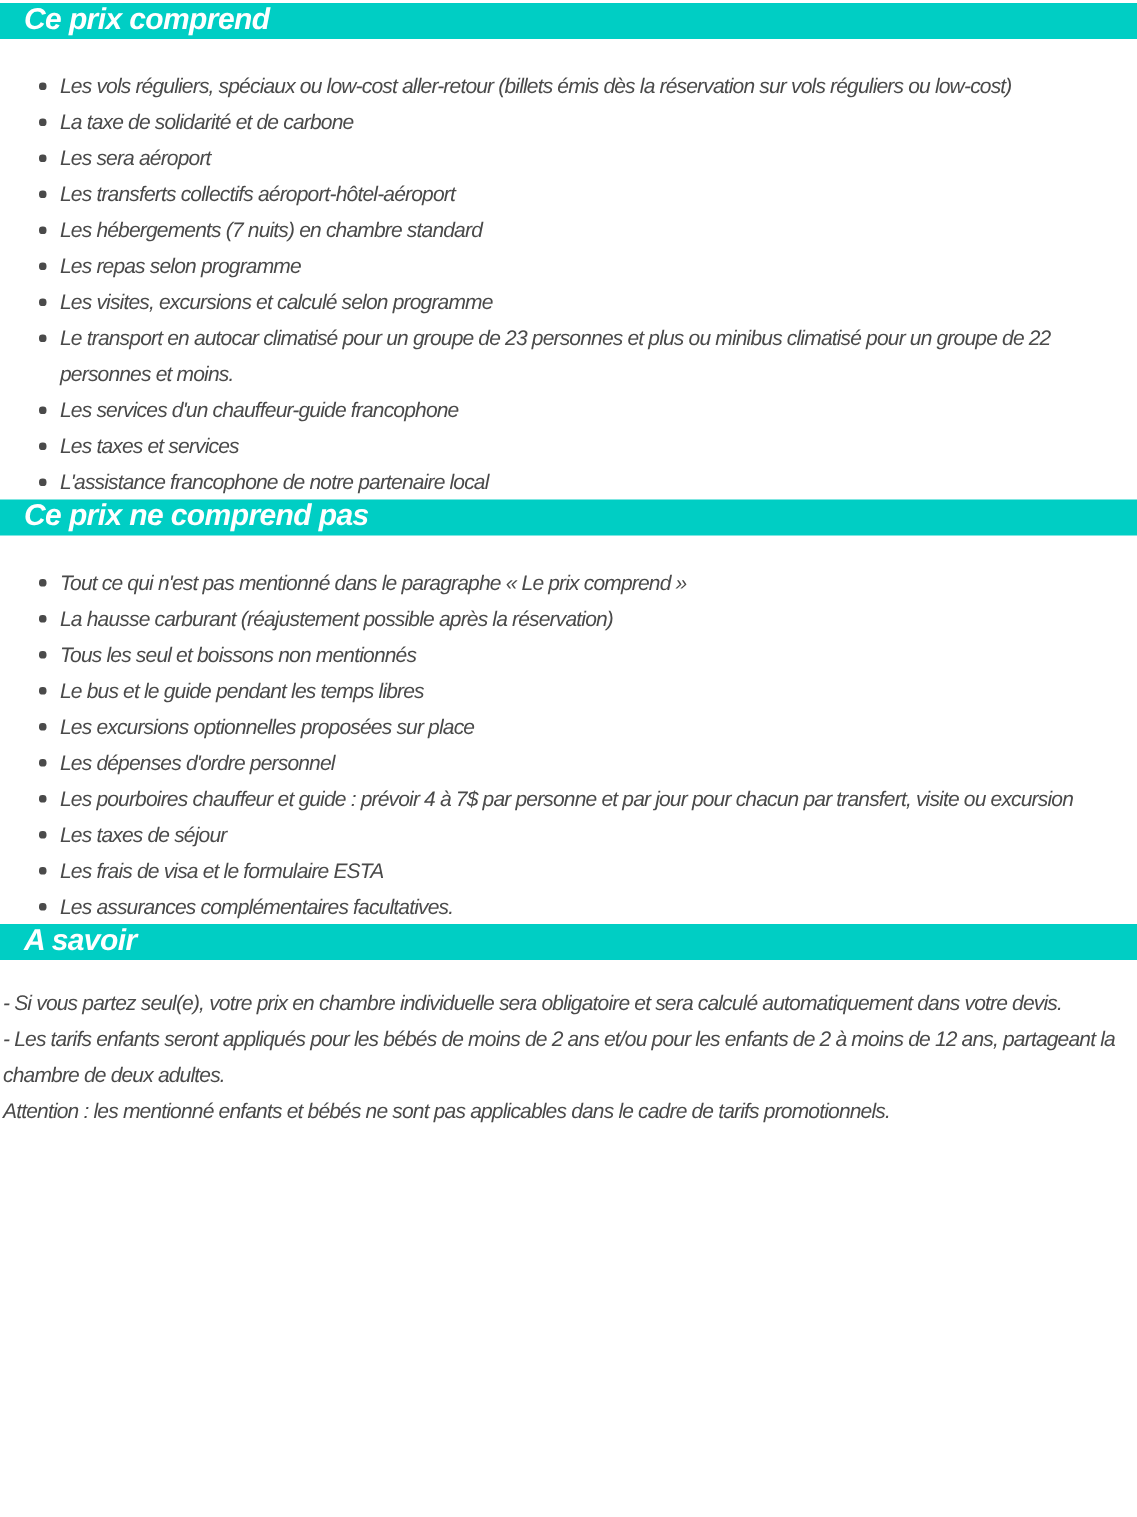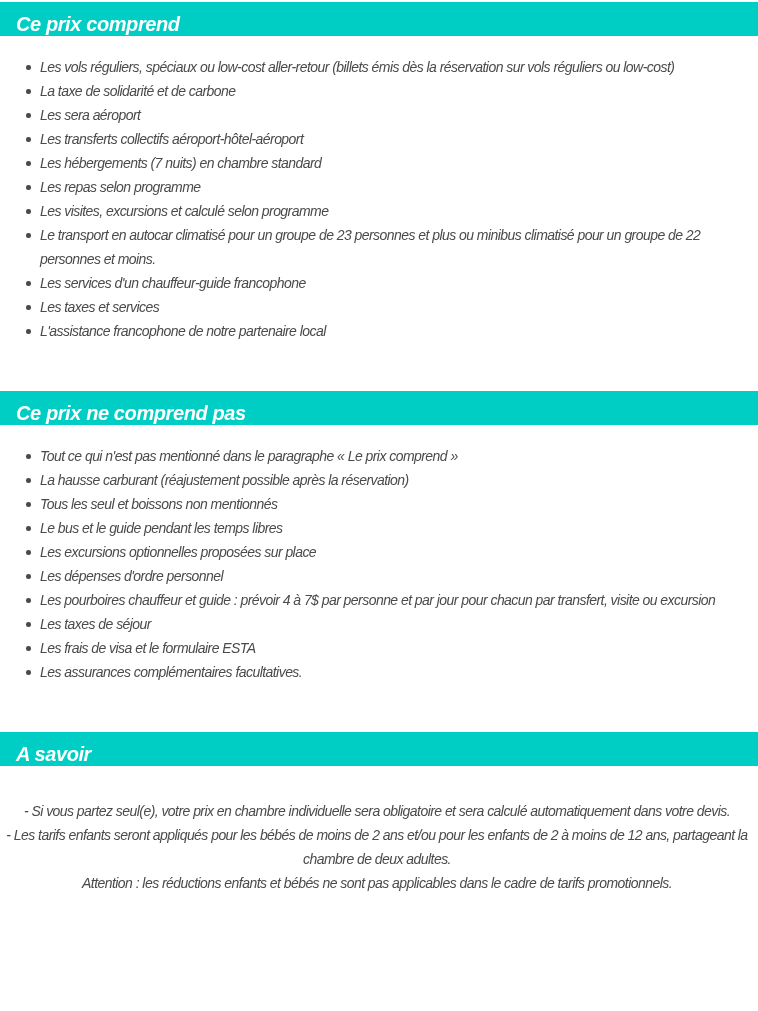--- a/index.html
+++ b/index.html
@@ -16,62 +16,61 @@
   body {
     width: 758px;
     min-height: 1011px;
     font-family: "Liberation Sans", sans-serif;
     font-style: italic;
     color: var(--body-text);
     overflow: hidden;
   }
   .section-bar {
     background: var(--accent);
-    height: 34px;
+    height: 24px;
     display: flex;
-    align-items: flex-end;
+    align-items: flex-start;
     padding: 0 16px;
   }
   .section-bar.first { margin-top: 2px; }
   .section-title {
     margin: 0;
     color: var(--header-text);
     font-size: 20px;
     font-weight: bold;
     font-style: italic;
     letter-spacing: -0.4px;
     white-space: nowrap;
   }
   ul.items {
     list-style: none;
     margin: 19px 0 0 0;
     padding: 0 0 0 40px;
   }
-  ul.items.includes { margin-bottom: 48px; }
-  ul.items.excludes { margin-bottom: 48px; }
+  ul.items.includes { }
+  ul.items.excludes { }
   ul.items li {
     position: relative;
     font-size: 14px;
     line-height: 24px;
     letter-spacing: -0.55px;
   }
   ul.items li::before {
     content: "";
     position: absolute;
     left: -14px;
     top: 10px;
     width: 4.5px;
     height: 4.5px;
     border-radius: 50%;
     background: var(--body-text);
   }
   .notes {
     margin: 0;
-    padding: 33px 6px 0 2px;
-    text-align: center;
+    padding: 16px 6px 0 2px;
   }
   .notes p {
     margin: 0;
     font-size: 14px;
     line-height: 24px;
     letter-spacing: -0.55px;
   }
 </style>
 </head>
 <body>
@@ -115,17 +114,17 @@
     </ul>
   </section>
 
   <section>
     <header class="section-bar">
       <h2 class="section-title">A savoir</h2>
     </header>
     <div class="notes">
       <p>- Si vous partez seul(e), votre prix en chambre individuelle sera obligatoire et sera calculé automatiquement dans votre devis.</p>
       <p>- Les tarifs enfants seront appliqués pour les bébés de moins de 2 ans et/ou pour les enfants de 2 à moins de 12 ans, partageant la chambre de deux adultes.</p>
-      <p>Attention : les réductions enfants et bébés ne sont pas applicables dans le cadre de tarifs promotionnels.</p>
+      <p>Attention : les mentionné enfants et bébés ne sont pas applicables dans le cadre de tarifs promotionnels.</p>
     </div>
   </section>
 
 </main>
 
 </body></html>

